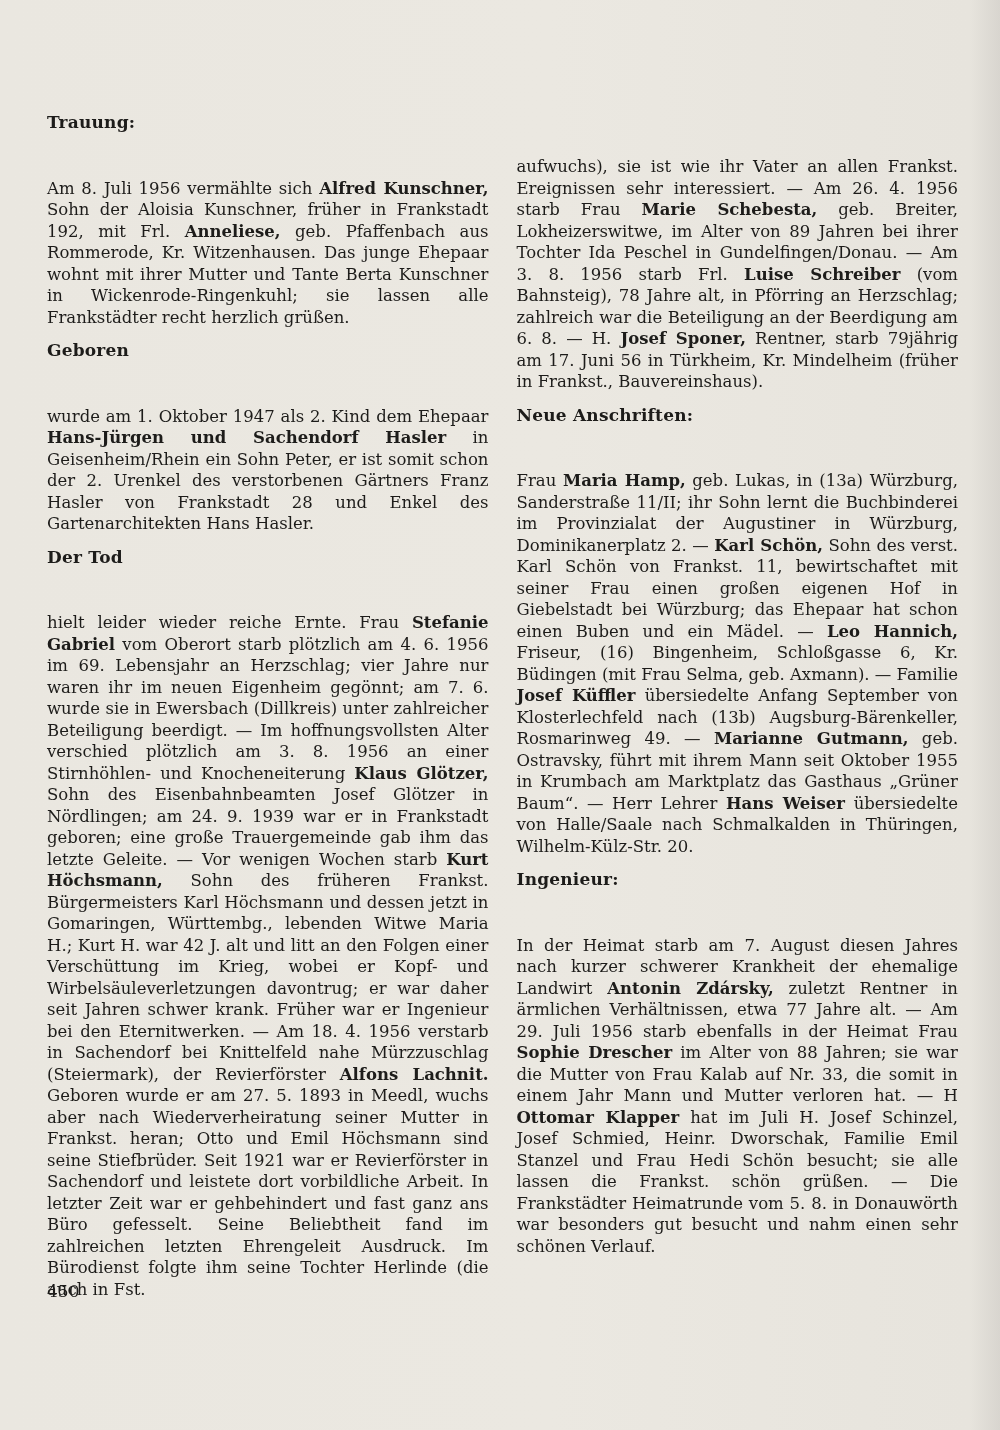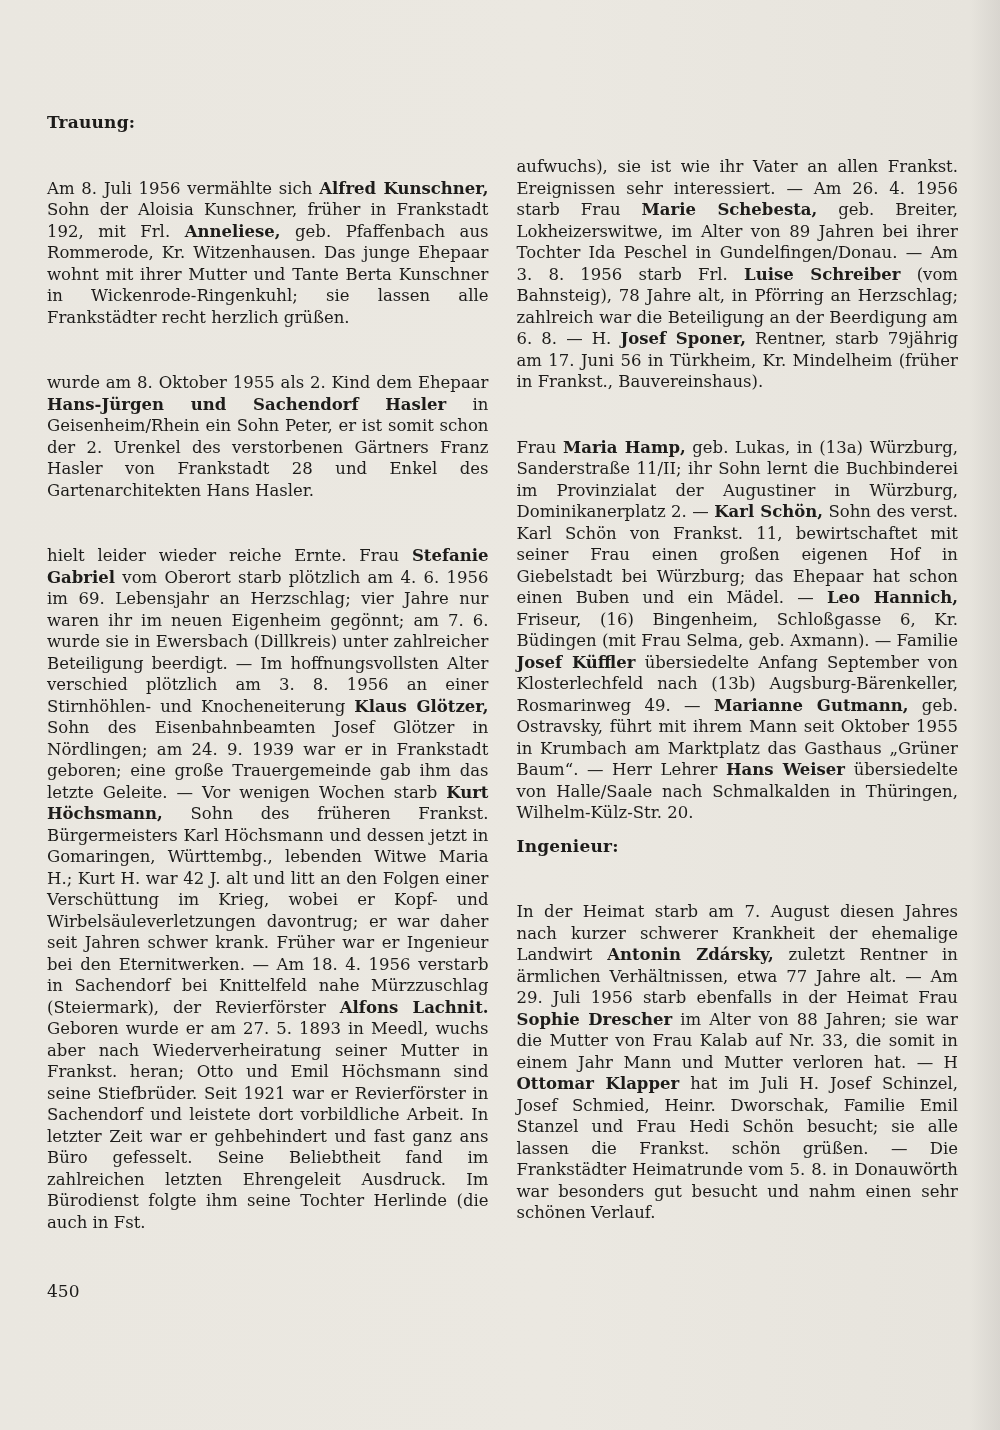--- a/index.html
+++ b/index.html
@@ -58,31 +58,34 @@
 <body>
 
 <div class="sheet">
   <div class="content">
     <div class="column">
         <section class="section">
           <h2 class="heading">Trauung:</h2>
           <p class="para"><span class="run">Am 8. Juli 1956 vermählte sich </span><span class="run bold">Alfred Kunschner,</span><span class="run"> Sohn der Aloisia Kunschner, früher in Frankstadt 192, mit Frl. </span><span class="run bold">Anneliese,</span><span class="run"> geb. Pfaffenbach aus Rommerode, Kr. Witzenhausen. Das junge Ehepaar wohnt mit ihrer Mutter und Tante Berta Kunschner in Wickenrode-Ringenkuhl; sie lassen alle Frankstädter recht herzlich grüßen.</span></p>
         </section>
         <section class="section">
-          <p class="para"><span class="run">wurde am 8. Oktober 1955 als 2. Kind dem Ehepaar </span><span class="run bold">Hans-Jürgen und Sachendorf Hasler</span><span class="run"> in Geisenheim/Rhein ein Sohn Peter, er ist somit schon der 2. Urenkel des verstorbenen Gärtners Franz Hasler von Frankstadt 28 und Enkel des Gartenarchitekten Hans Hasler.</span></p>
+          <h2 class="heading">Geboren</h2>
+          <p class="para"><span class="run">wurde am 1. Oktober 1947 als 2. Kind dem Ehepaar </span><span class="run bold">Hans-Jürgen und Sachendorf Hasler</span><span class="run"> in Geisenheim/Rhein ein Sohn Peter, er ist somit schon der 2. Urenkel des verstorbenen Gärtners Franz Hasler von Frankstadt 28 und Enkel des Gartenarchitekten Hans Hasler.</span></p>
         </section>
         <section class="section">
+          <h2 class="heading">Der Tod</h2>
           <p class="para"><span class="run">hielt leider wieder reiche Ernte. Frau </span><span class="run bold">Stefanie Gabriel</span><span class="run"> vom Oberort starb plötzlich am 4. 6. 1956 im 69. Lebensjahr an Herzschlag; vier Jahre nur waren ihr im neuen Eigenheim gegönnt; am 7. 6. wurde sie in Ewersbach (Dillkreis) unter zahlreicher Beteiligung beerdigt. — Im hoffnungsvollsten Alter verschied plötzlich am 3. 8. 1956 an einer Stirnhöhlen- und Knocheneiterung </span><span class="run bold">Klaus Glötzer,</span><span class="run"> Sohn des Eisenbahnbeamten Josef Glötzer in Nördlingen; am 24. 9. 1939 war er in Frankstadt geboren; eine große Trauergemeinde gab ihm das letzte Geleite. — Vor wenigen Wochen starb </span><span class="run bold">Kurt Höchsmann,</span><span class="run"> Sohn des früheren Frankst. Bürgermeisters Karl Höchsmann und dessen jetzt in Gomaringen, Württembg., lebenden Witwe Maria H.; Kurt H. war 42 J. alt und litt an den Folgen einer Verschüttung im Krieg, wobei er Kopf- und Wirbelsäuleverletzungen davontrug; er war daher seit Jahren schwer krank. Früher war er Ingenieur bei den Eternitwerken. — Am 18. 4. 1956 verstarb in Sachendorf bei Knittelfeld nahe Mürzzuschlag (Steiermark), der Revierförster </span><span class="run bold">Alfons Lachnit.</span><span class="run"> Geboren wurde er am 27. 5. 1893 in Meedl, wuchs aber nach Wiederverheiratung seiner Mutter in Frankst. heran; Otto und Emil Höchsmann sind seine Stiefbrüder. Seit 1921 war er Revierförster in Sachendorf und leistete dort vorbildliche Arbeit. In letzter Zeit war er gehbehindert und fast ganz ans Büro gefesselt. Seine Beliebtheit fand im zahlreichen letzten Ehrengeleit Ausdruck. Im Bürodienst folgte ihm seine Tochter Herlinde (die auch in Fst.</span></p>
         </section>
       </div>
     <div class="column">
         <section class="section">
           <p class="para"><span class="run">aufwuchs), sie ist wie ihr Vater an allen Frankst. Ereignissen sehr interessiert. — Am 26. 4. 1956 starb Frau </span><span class="run bold">Marie Schebesta,</span><span class="run"> geb. Breiter, Lokheizerswitwe, im Alter von 89 Jahren bei ihrer Tochter Ida Peschel in Gundelfingen/Donau. — Am 3. 8. 1956 starb Frl. </span><span class="run bold">Luise Schreiber</span><span class="run"> (vom Bahnsteig), 78 Jahre alt, in Pförring an Herzschlag; zahlreich war die Beteiligung an der Beerdigung am 6. 8. — H. </span><span class="run bold">Josef Sponer,</span><span class="run"> Rentner, starb 79jährig am 17. Juni 56 in Türkheim, Kr. Mindelheim (früher in Frankst., Bauvereinshaus).</span></p>
         </section>
         <section class="section">
+          <h2 class="heading">Neue Anschriften:</h2>
           <p class="para"><span class="run">Frau </span><span class="run bold">Maria Hamp,</span><span class="run"> geb. Lukas, in (13a) Würzburg, Sanderstraße 11/II; ihr Sohn lernt die Buchbinderei im Provinzialat der Augustiner in Würzburg, Dominikanerplatz 2. — </span><span class="run bold">Karl Schön,</span><span class="run"> Sohn des verst. Karl Schön von Frankst. 11, bewirtschaftet mit seiner Frau einen großen eigenen Hof in Giebelstadt bei Würzburg; das Ehepaar hat schon einen Buben und ein Mädel. — </span><span class="run bold">Leo Hannich,</span><span class="run"> Friseur, (16) Bingenheim, Schloßgasse 6, Kr. Büdingen (mit Frau Selma, geb. Axmann). — Familie </span><span class="run bold">Josef Küffler</span><span class="run"> übersiedelte Anfang September von Klosterlechfeld nach (13b) Augsburg-Bärenkeller, Rosmarinweg 49. — </span><span class="run bold">Marianne Gutmann,</span><span class="run"> geb. Ostravsky, führt mit ihrem Mann seit Oktober 1955 in Krumbach am Marktplatz das Gasthaus „Grüner Baum“. — Herr Lehrer </span><span class="run bold">Hans Weiser</span><span class="run"> übersiedelte von Halle/Saale nach Schmalkalden in Thüringen, Wilhelm-Külz-Str. 20.</span></p>
         </section>
         <section class="section">
           <h2 class="heading">Ingenieur:</h2>
           <p class="para"><span class="run">In der Heimat starb am 7. August diesen Jahres nach kurzer schwerer Krankheit der ehemalige Landwirt </span><span class="run bold">Antonin Zdársky,</span><span class="run"> zuletzt Rentner in ärmlichen Verhältnissen, etwa 77 Jahre alt. — Am 29. Juli 1956 starb ebenfalls in der Heimat Frau </span><span class="run bold">Sophie Drescher</span><span class="run"> im Alter von 88 Jahren; sie war die Mutter von Frau Kalab auf Nr. 33, die somit in einem Jahr Mann und Mutter verloren hat. — H </span><span class="run bold">Ottomar Klapper</span><span class="run"> hat im Juli H. Josef Schinzel, Josef Schmied, Heinr. Dworschak, Familie Emil Stanzel und Frau Hedi Schön besucht; sie alle lassen die Frankst. schön grüßen. — Die Frankstädter Heimatrunde vom 5. 8. in Donauwörth war besonders gut besucht und nahm einen sehr schönen Verlauf.</span></p>
         </section>
       </div>
   </div>
   <div class="page-number">450</div>
 </div>

